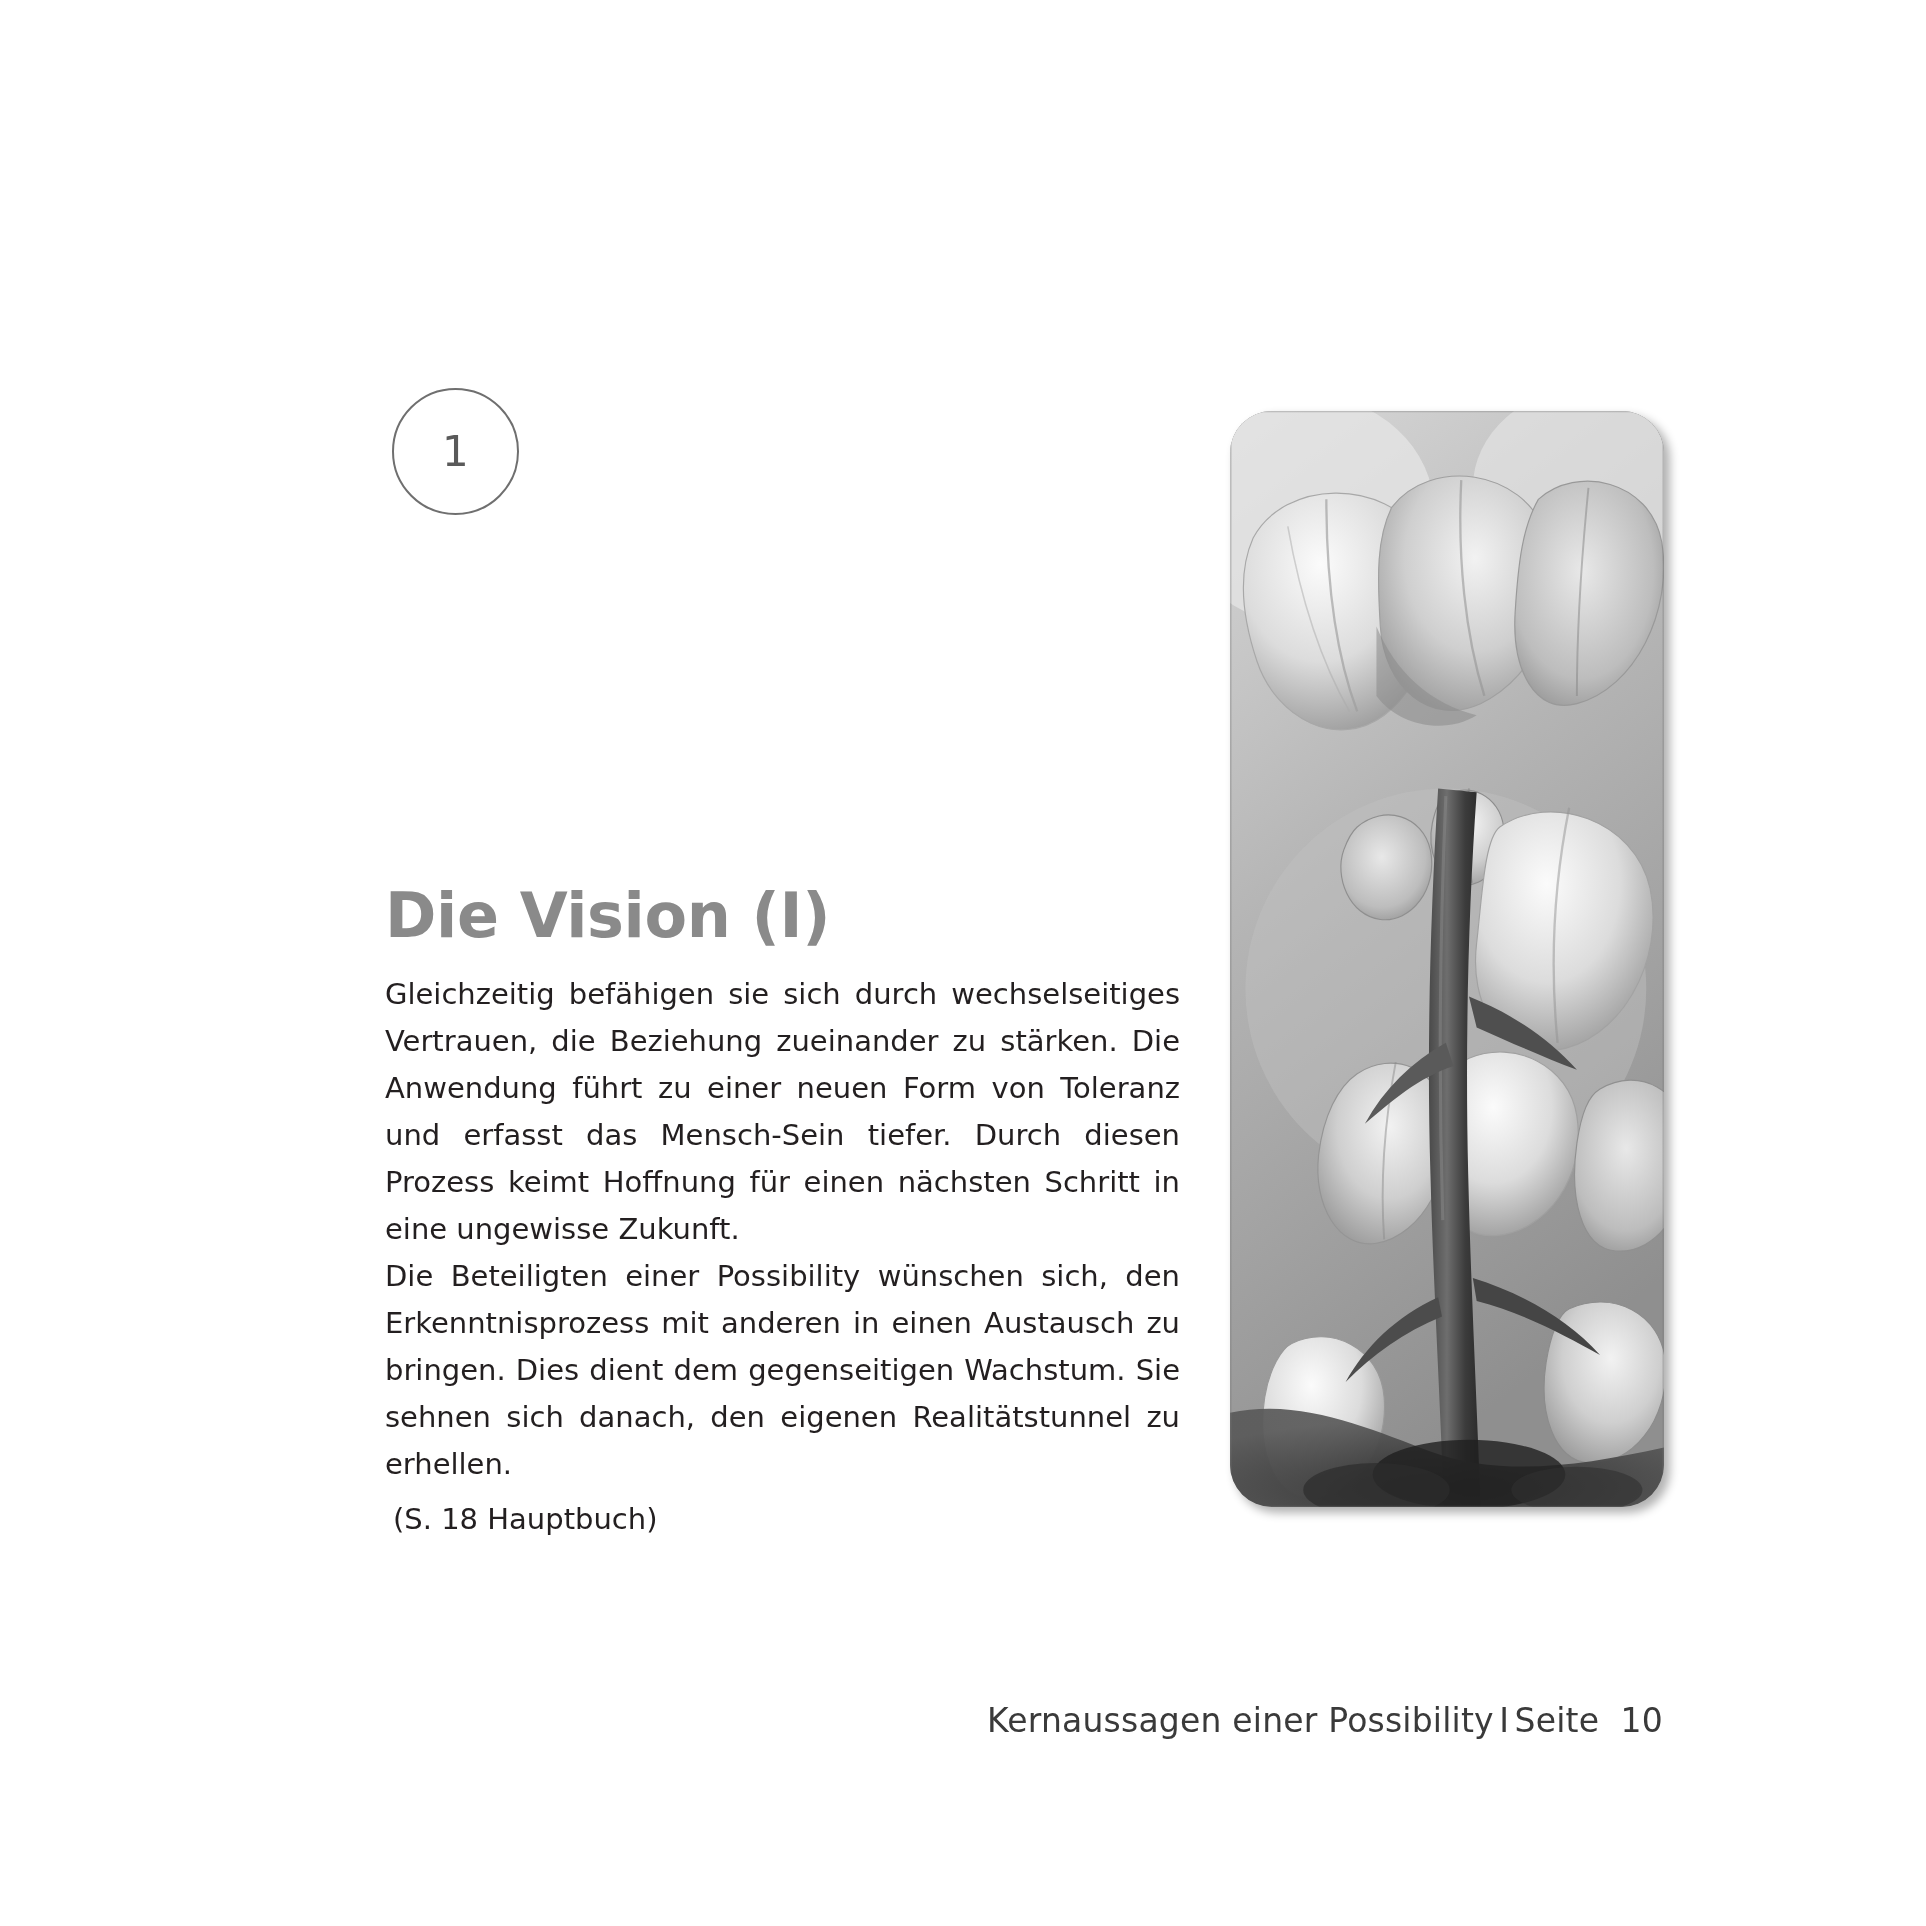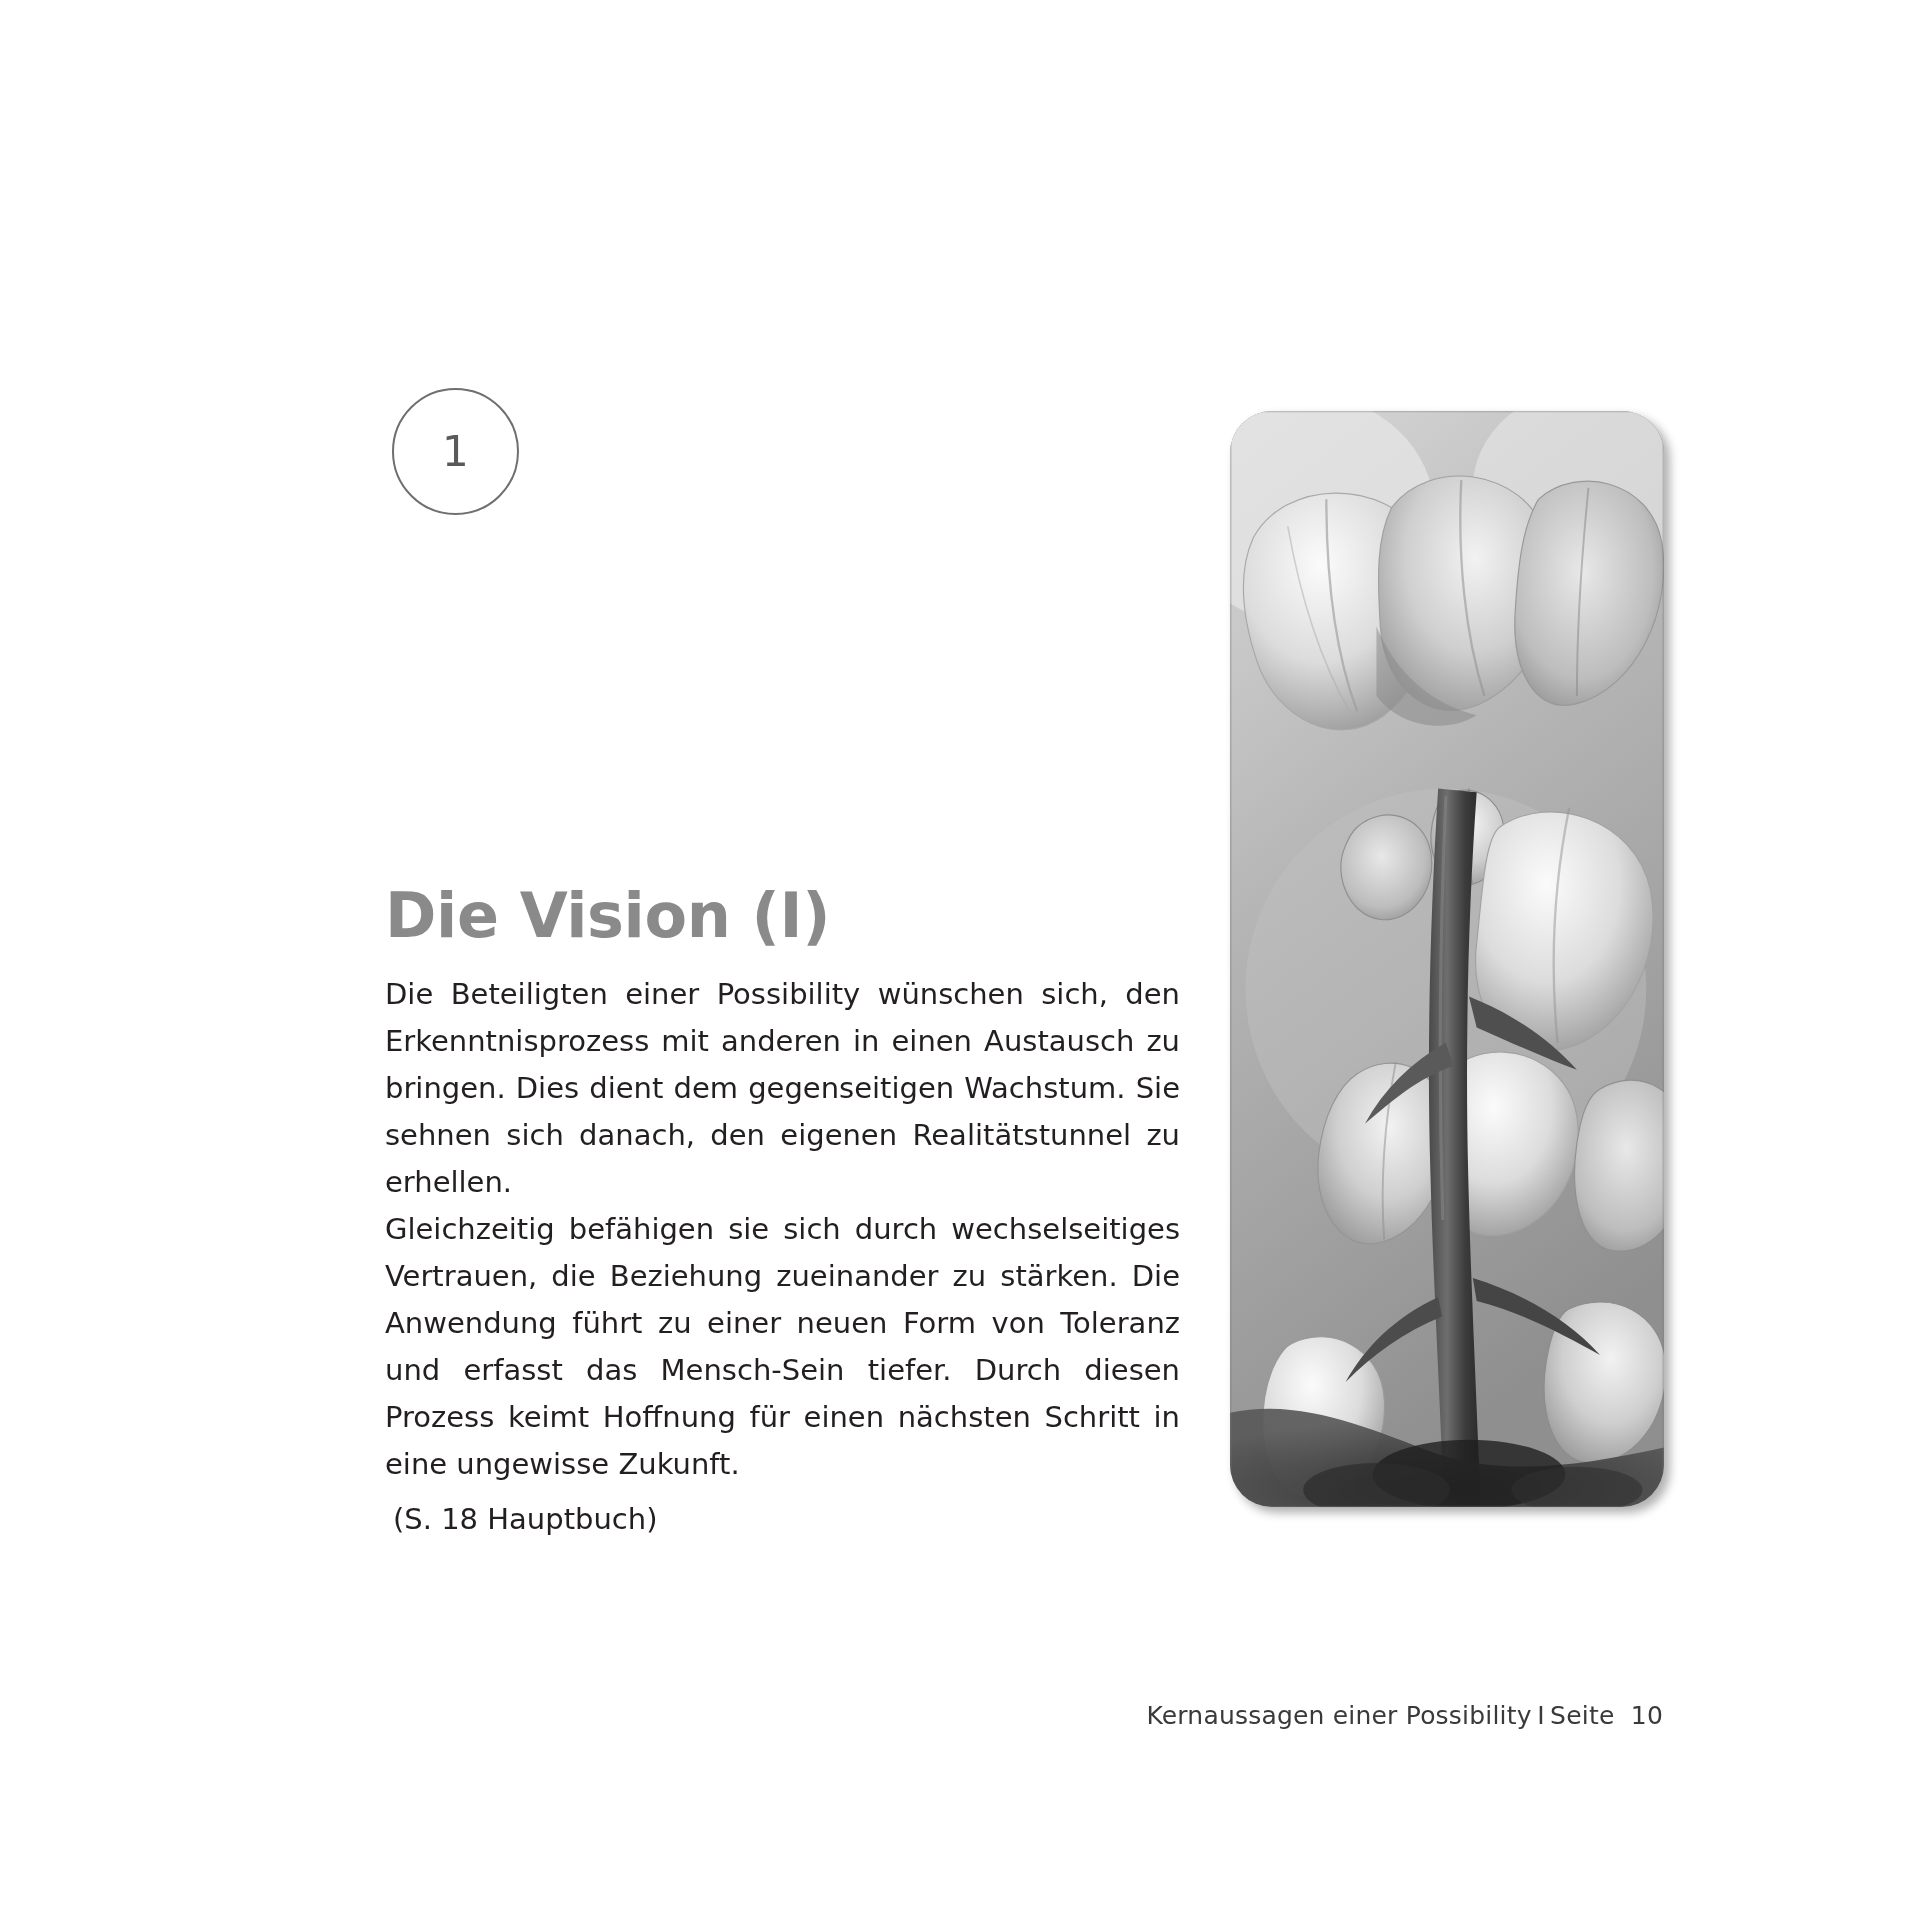--- a/index.html
+++ b/index.html
@@ -103,21 +103,21 @@
     width: 100%;
     height: 100%;
   }
 
   
   .footer {
     position: absolute;
     right: 339px;
     top: 1701px;
     font-family: "DejaVu Sans", sans-serif;
-    font-size: 25px;
+    font-size: 33px;
     color: #3a3a3a;
     white-space: nowrap;
     letter-spacing: 0.2px;
   }
   .footer .sep {
     padding: 0 5.4px;
     color: #3a3a3a;
   }
 </style>
 </head>
@@ -125,22 +125,22 @@
 
 <div class="page">
 
   <div class="step-badge">
     <span class="step-badge-number">1</span>
   </div>
 
   <h1 class="heading">Die Vision (I)</h1>
 
   <div class="body-copy">
+    <p class="para-justified">Gleichzeitig befähigen sie sich durch wechselseitiges Vertrauen, die Beziehung zueinander zu stärken. Die Anwendung führt zu einer neuen Form von Toleranz und erfasst das Mensch-Sein tiefer. Durch diesen Prozess keimt Hoffnung für einen nächsten Schritt in eine ungewisse Zukunft.</p>
     <p class="para-justified">Die Beteiligten einer Possibility wünschen sich, den Erkenntnisprozess mit anderen in einen Austausch zu bringen. Dies dient dem gegenseitigen Wachstum. Sie sehnen sich danach, den eigenen Realitätstunnel zu erhellen.</p>
-    <p class="para-justified">Gleichzeitig befähigen sie sich durch wechselseitiges Vertrauen, die Beziehung zueinander zu stärken. Die Anwendung führt zu einer neuen Form von Toleranz und erfasst das Mensch-Sein tiefer. Durch diesen Prozess keimt Hoffnung für einen nächsten Schritt in eine ungewisse Zukunft.</p>
     <p class="para-left">(S. 18 Hauptbuch)</p>
   </div>
 
   <div class="photo-frame">
     <div class="photo-inner">
       <svg class="photo-svg" viewBox="0 0 1126 2845" preserveAspectRatio="xMidYMid slice">
         <defs>
           <linearGradient id="bgG" x1="0" y1="0" x2="0.3" y2="1">
             <stop offset="0%" stop-color="#d8d8d8"></stop>
             <stop offset="45%" stop-color="#b4b4b4"></stop>

